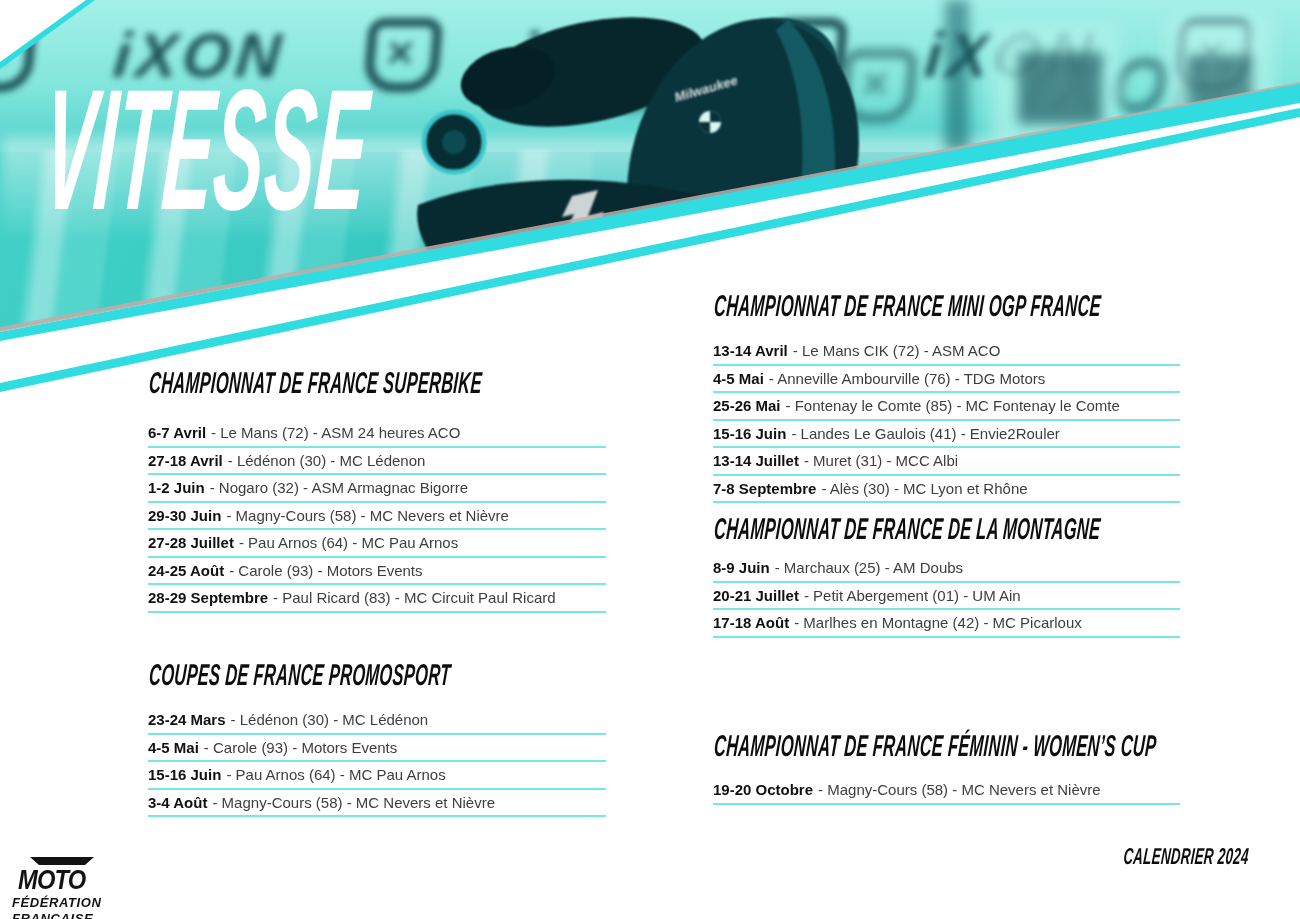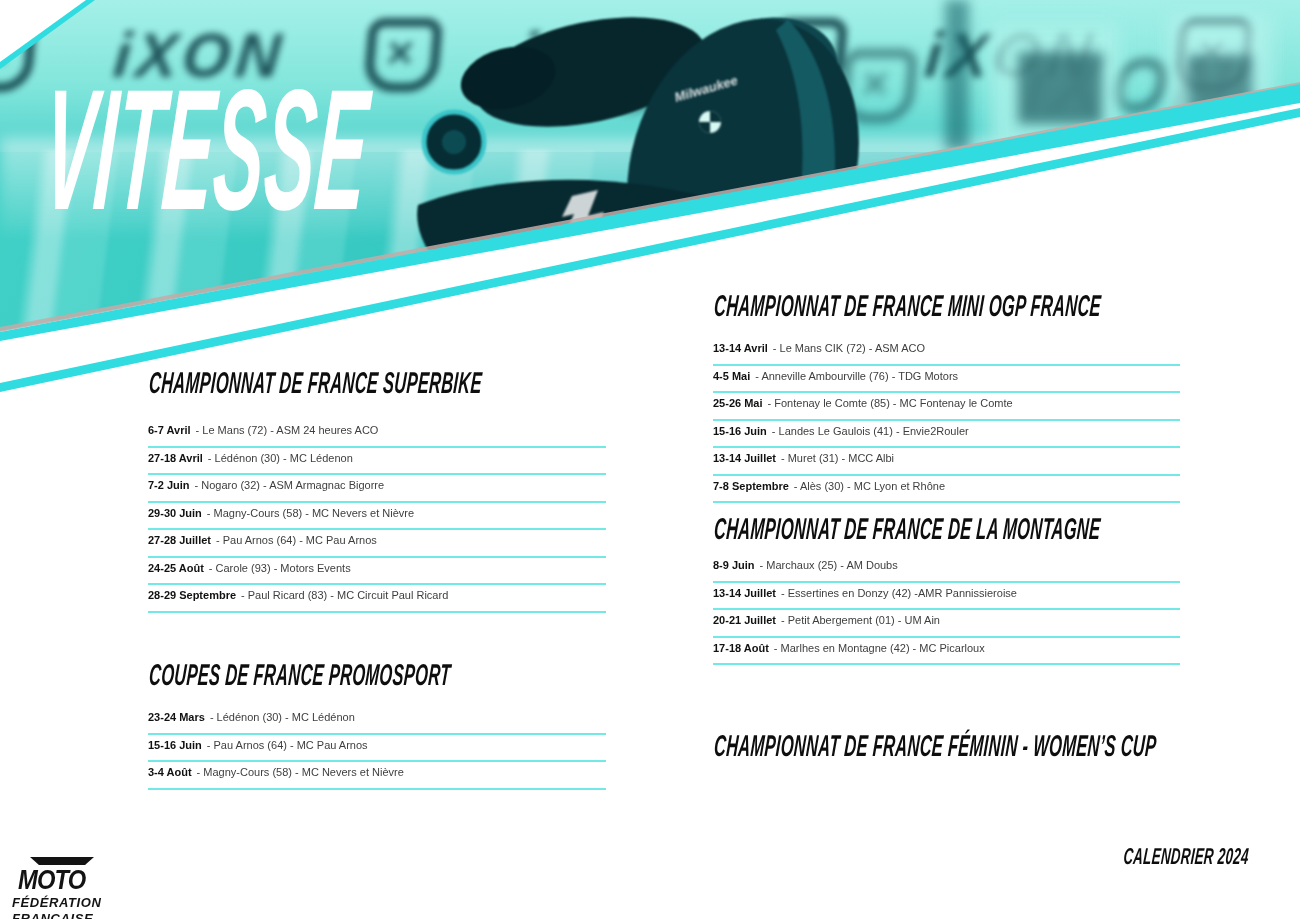--- a/index.html
+++ b/index.html
@@ -79,21 +79,21 @@
   .sec-head{height:32px;display:flex;align-items:flex-end;overflow:visible;}
   .sec-head span{
     display:inline-block;color:#0e0e0e;font-weight:800;font-style:italic;
     font-size:30px;letter-spacing:.5px;white-space:nowrap;
     transform:scaleX(.55) skewX(-7deg);transform-origin:left bottom;
   }
   .events{list-style:none;margin:0;padding:0;}
   .events li{
     height:27.5px;box-sizing:border-box;border-bottom:2px solid #72e9e7;
     padding-top:4px;white-space:nowrap;overflow:visible;
-    font-size:11px;color:#3e3e3e;
+    font-size:15px;color:#3e3e3e;
   }
   .events .date{font-weight:700;color:#111111;}
   .events .details{margin-left:5px;}
 
   .s-superbike{left:148px;top:368px;width:458px;}
   .s-superbike .events{margin-top:20px;}
   .s-promosport{left:148px;top:660px;width:458px;}
   .s-promosport .events{margin-top:15px;}
   .s-miniogp{left:713px;top:291px;width:467px;}
   .s-miniogp .events{margin-top:15px;}
@@ -183,34 +183,35 @@
   <div class="stripe1"></div>
   <div class="stripe2"></div>
 
   <div class="section s-superbike">
     <div class="sec-head">
         <span>CHAMPIONNAT DE FRANCE SUPERBIKE</span>
       </div>
     <ul class="events">
       <li><span class="date">6-7 Avril</span><span class="details">- Le Mans (72) - ASM 24 heures ACO</span></li>
       <li><span class="date">27-18 Avril</span><span class="details">- Lédénon (30) - MC Lédenon</span></li>
-      <li><span class="date">7-2 Juin</span><span class="details">- Nogaro (32) - ASM Armagnac Bigorre</span></li>
+      <li><span class="date">1-2 Juin</span><span class="details">- Nogaro (32) - ASM Armagnac Bigorre</span></li>
       <li><span class="date">29-30 Juin</span><span class="details">- Magny-Cours (58) - MC Nevers et Nièvre</span></li>
       <li><span class="date">27-28 Juillet</span><span class="details">- Pau Arnos (64) - MC Pau Arnos</span></li>
       <li><span class="date">24-25 Août</span><span class="details">- Carole (93) - Motors Events</span></li>
       <li><span class="date">28-29 Septembre</span><span class="details">- Paul Ricard (83) - MC Circuit Paul Ricard</span></li>
     </ul>
   </div>
 
   <div class="section s-promosport">
     <div class="sec-head">
         <span>COUPES DE FRANCE PROMOSPORT</span>
       </div>
     <ul class="events">
       <li><span class="date">23-24 Mars</span><span class="details">- Lédénon (30) - MC Lédénon</span></li>
+      <li><span class="date">4-5 Mai</span><span class="details">- Carole (93) - Motors Events</span></li>
       <li><span class="date">15-16 Juin</span><span class="details">- Pau Arnos (64) - MC Pau Arnos</span></li>
       <li><span class="date">3-4 Août</span><span class="details">- Magny-Cours (58) - MC Nevers et Nièvre</span></li>
     </ul>
   </div>
 
   <div class="section s-miniogp">
     <div class="sec-head">
         <span>CHAMPIONNAT DE FRANCE MINI OGP FRANCE</span>
       </div>
     <ul class="events">
@@ -222,30 +223,32 @@
       <li><span class="date">7-8 Septembre</span><span class="details">- Alès (30) - MC Lyon et Rhône</span></li>
     </ul>
   </div>
 
   <div class="section s-montagne">
     <div class="sec-head">
         <span>CHAMPIONNAT DE FRANCE DE LA MONTAGNE</span>
       </div>
     <ul class="events">
       <li><span class="date">8-9 Juin</span><span class="details">- Marchaux (25) - AM Doubs</span></li>
-      <li><span class="date">13-14 Juillet</span><span class="details">- Essertines en Donzy (42) -AMR Pannissieroise</span></li>
       <li><span class="date">20-21 Juillet</span><span class="details">- Petit Abergement (01) - UM Ain</span></li>
       <li><span class="date">17-18 Août</span><span class="details">- Marlhes en Montagne (42) - MC Picarloux</span></li>
     </ul>
   </div>
 
   <div class="section s-feminin">
     <div class="sec-head">
         <span>CHAMPIONNAT DE FRANCE FÉMININ - WOMEN’S CUP</span>
       </div>
+    <ul class="events">
+      <li><span class="date">19-20 Octobre</span><span class="details">- Magny-Cours (58) - MC Nevers et Nièvre</span></li>
+    </ul>
   </div>
 
   <div class="ffm-logo">
     <div class="ffm-bar"></div>
     <div class="ffm-moto">MOTO</div>
     <div class="ffm-fed">
       <div>FÉDÉRATION</div>
       <div>FRANÇAISE</div>
     </div>
     <div class="ffm-chevron"></div>

